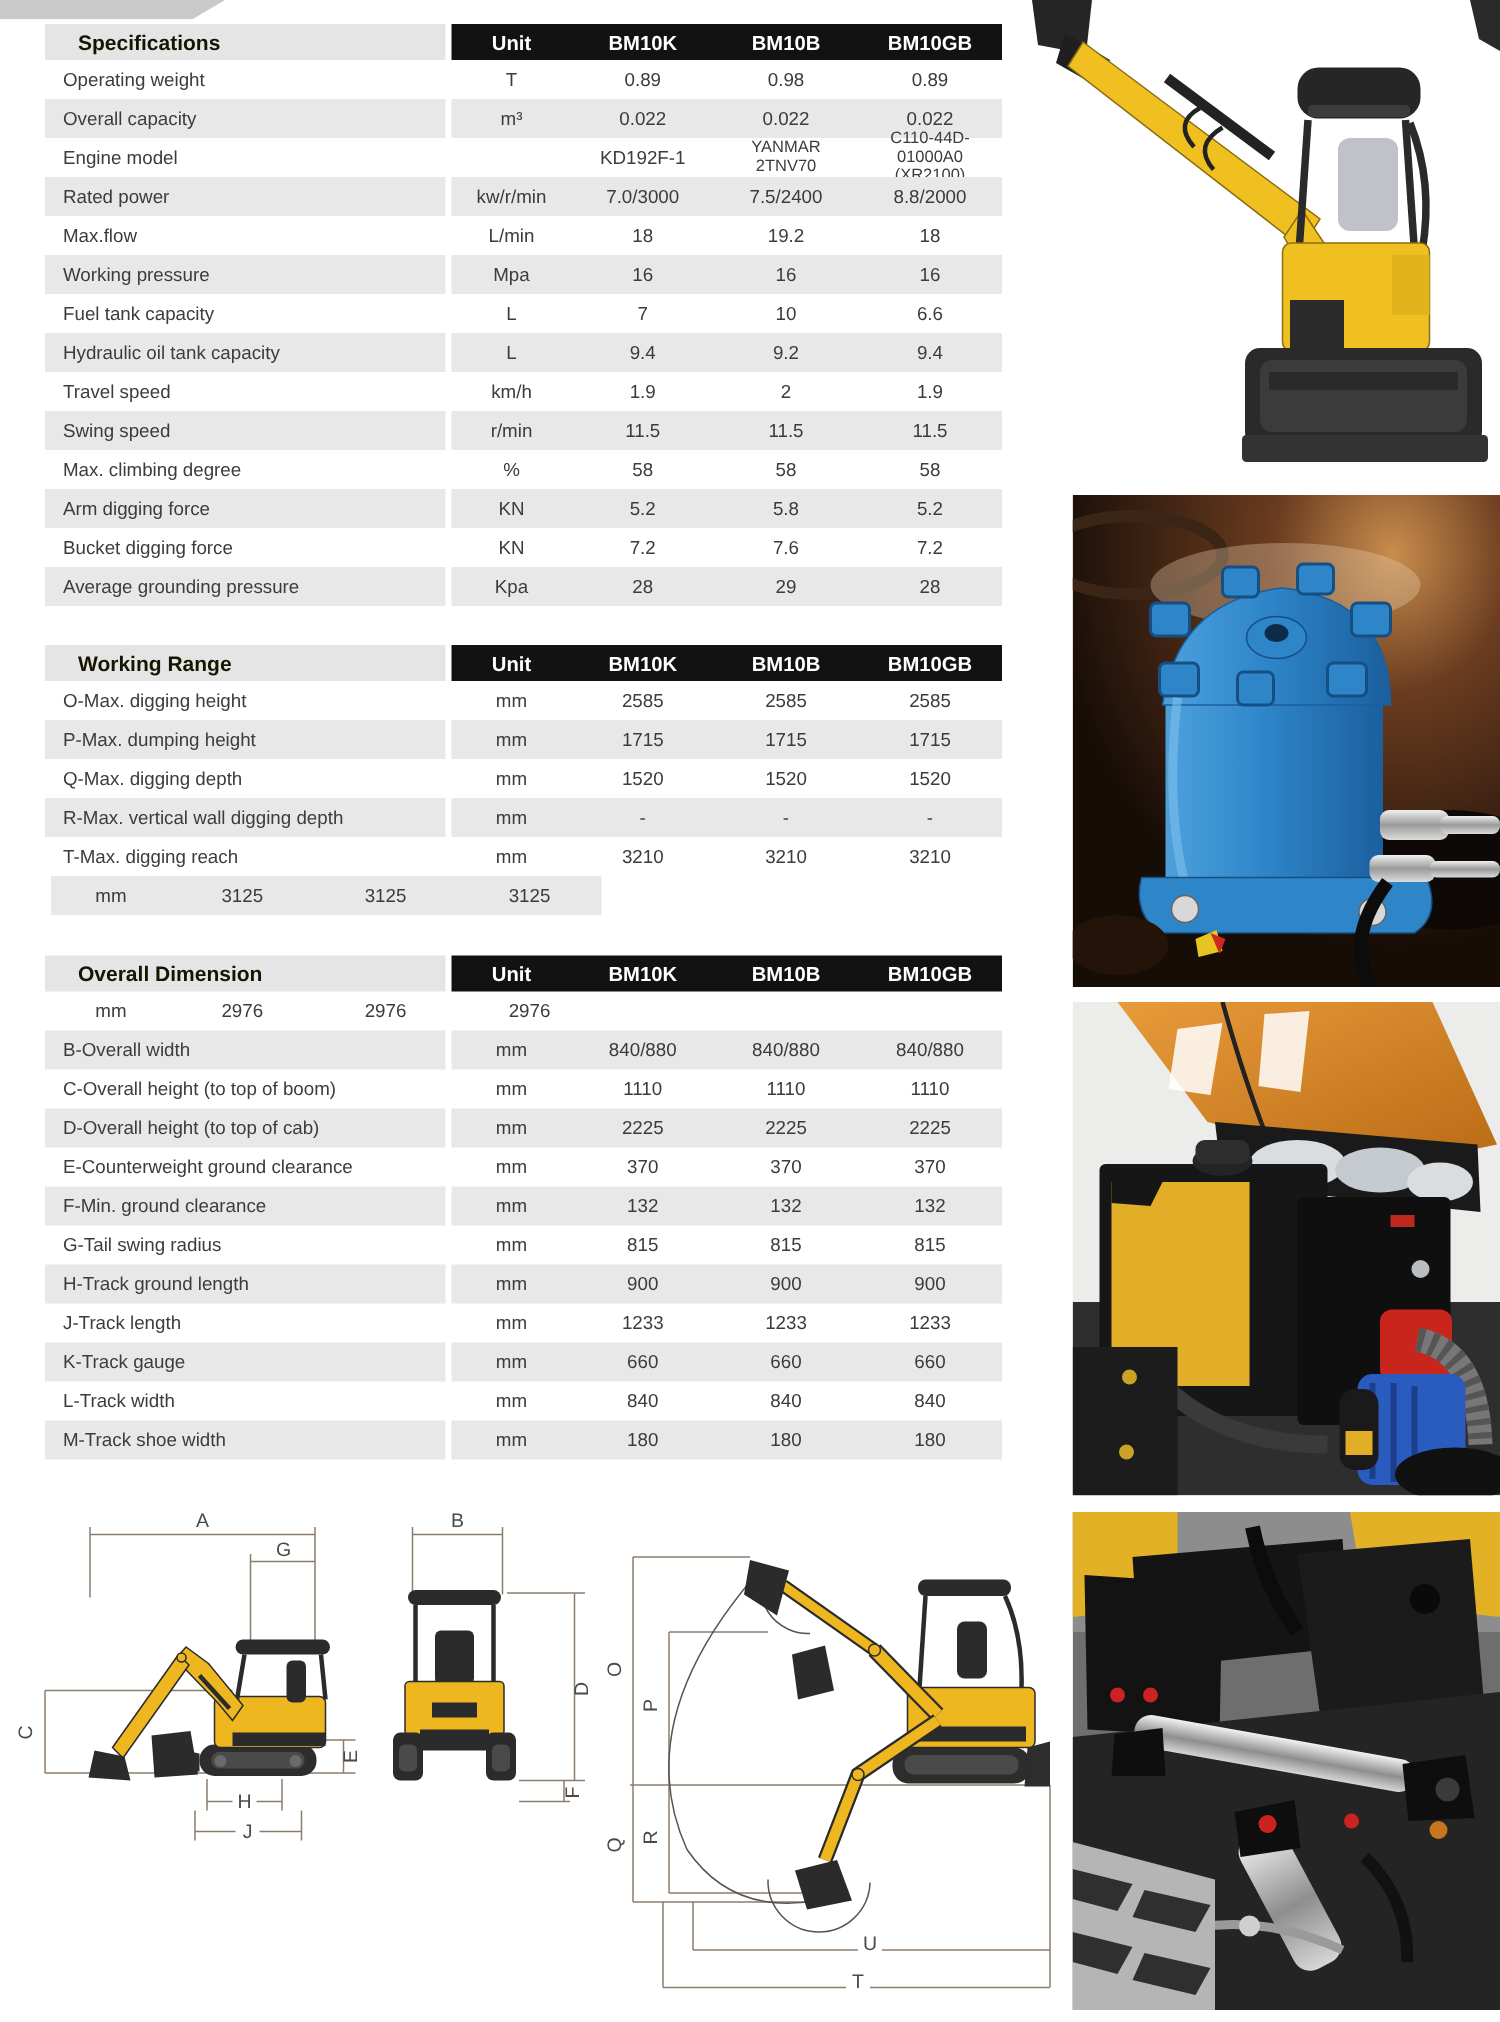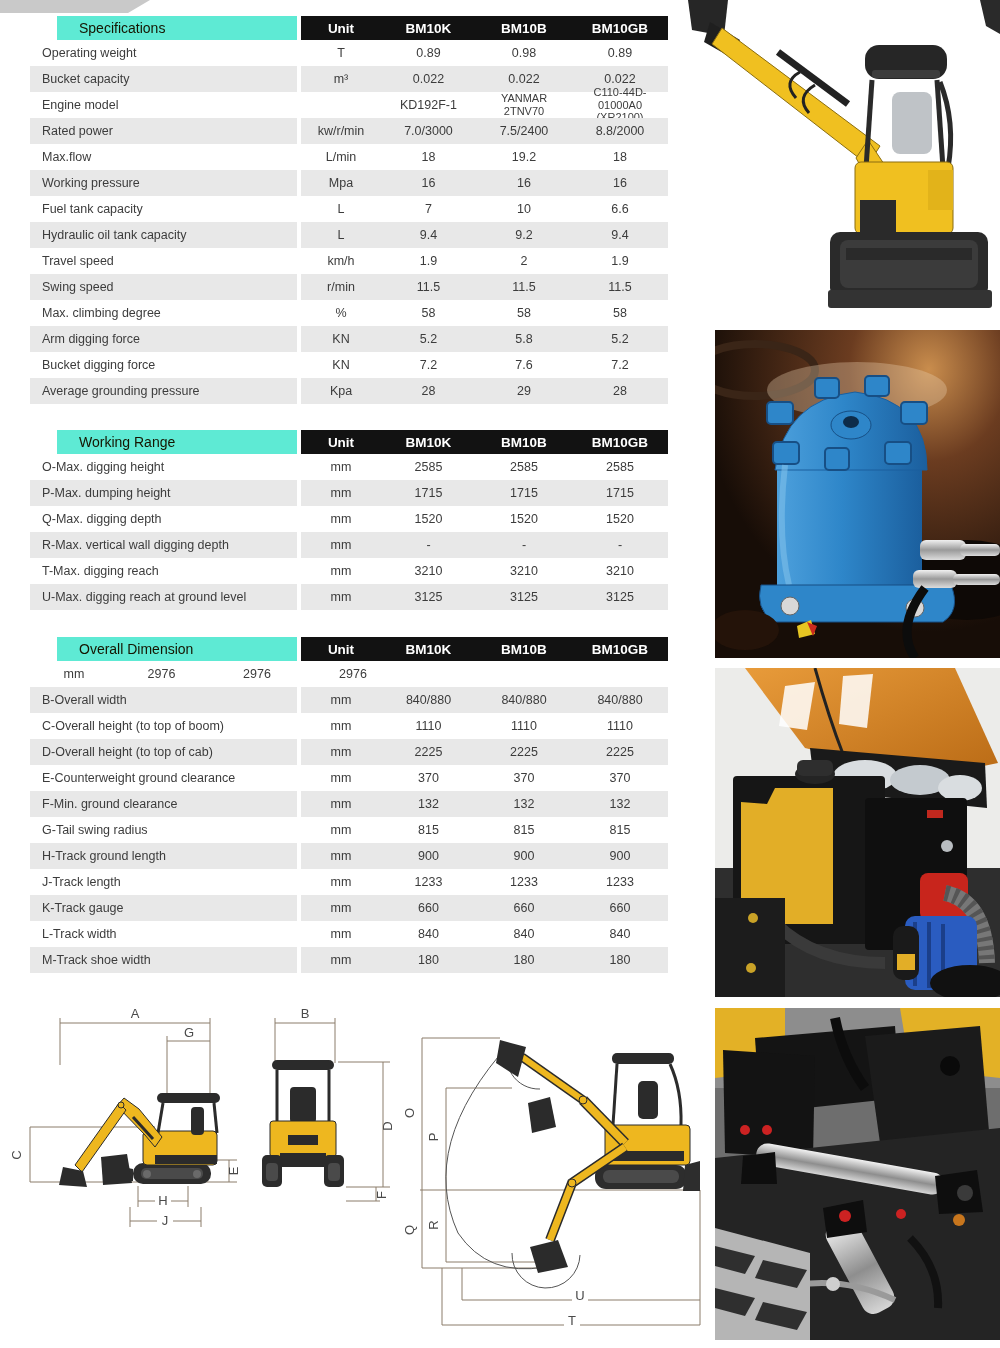--- a/index.html
+++ b/index.html
@@ -6,22 +6,22 @@
   body{width:1000px;height:1348px;overflow:hidden;font-family:"Liberation Sans",sans-serif;}
   .page{position:relative;width:1000px;height:1348px;background:#fff;}
 
   
   .ribbon{position:absolute;left:0;top:0;width:150px;height:13px;background:#c9c9c9;
           clip-path:polygon(0 0,150px 0,128px 13px,0 13px);}
 
   
   .spec-table{position:absolute;left:30px;width:638px;}
   .thead{display:flex;height:24px;}
-  .thead .title{width:267px;background:#5eead4;color:#151500;font-weight:normal;font-size:14px;
-                display:flex;align-items:center;padding-left:22px;box-sizing:border-box;margin-left:27px;}
+  .thead .title{width:267px;background:#e5e5e5;color:#151500;font-weight:bold;font-size:14px;
+                display:flex;align-items:center;padding-left:22px;box-sizing:border-box;}
   .thead .cols{margin-left:4px;width:367px;background:#121212;color:#fff;font-weight:bold;
                font-size:13.5px;display:flex;align-items:center;}
   .thead .cols span{display:block;text-align:center;}
   .cw-unit{width:80px;} .cw-k{width:95px;} .cw-b{width:96px;} .cw-gb{width:96px;}
 
   .trow{display:flex;height:26px;}
   .lbl-block{width:267px;display:flex;align-items:center;padding-left:12px;box-sizing:border-box;
              font-size:12.5px;color:#3c3c3c;text-align:right;}
   .val-block{margin-left:4px;width:367px;display:flex;align-items:center;}
   .trow.alt .lbl-block,.trow.alt .val-block{background:#e8e8e8;}
@@ -57,21 +57,21 @@
         <div class="trow">
           <div class="lbl-block">Operating weight</div>
           <div class="val-block">
             <div class="tcell cw-unit">T</div>
             <div class="tcell cw-k">0.89</div>
             <div class="tcell cw-b">0.98</div>
             <div class="tcell cw-gb">0.89</div>
           </div>
         </div>
         <div class="trow alt">
-          <div class="lbl-block">Bucket capacity</div>
+          <div class="lbl-block">Overall capacity</div>
           <div class="val-block">
             <div class="tcell cw-unit">m³</div>
             <div class="tcell cw-k">0.022</div>
             <div class="tcell cw-b">0.022</div>
             <div class="tcell cw-gb">0.022</div>
           </div>
         </div>
         <div class="trow">
           <div class="lbl-block">Engine model</div>
           <div class="val-block">
@@ -235,21 +235,20 @@
         <div class="trow">
           <div class="lbl-block">T-Max. digging reach</div>
           <div class="val-block">
             <div class="tcell cw-unit">mm</div>
             <div class="tcell cw-k">3210</div>
             <div class="tcell cw-b">3210</div>
             <div class="tcell cw-gb">3210</div>
           </div>
         </div>
         <div class="trow alt">
-          <div class="lbl-block">U-Max. digging reach at ground level</div>
           <div class="val-block">
             <div class="tcell cw-unit">mm</div>
             <div class="tcell cw-k">3125</div>
             <div class="tcell cw-b">3125</div>
             <div class="tcell cw-gb">3125</div>
           </div>
         </div>
       </div>
   </section>
 

